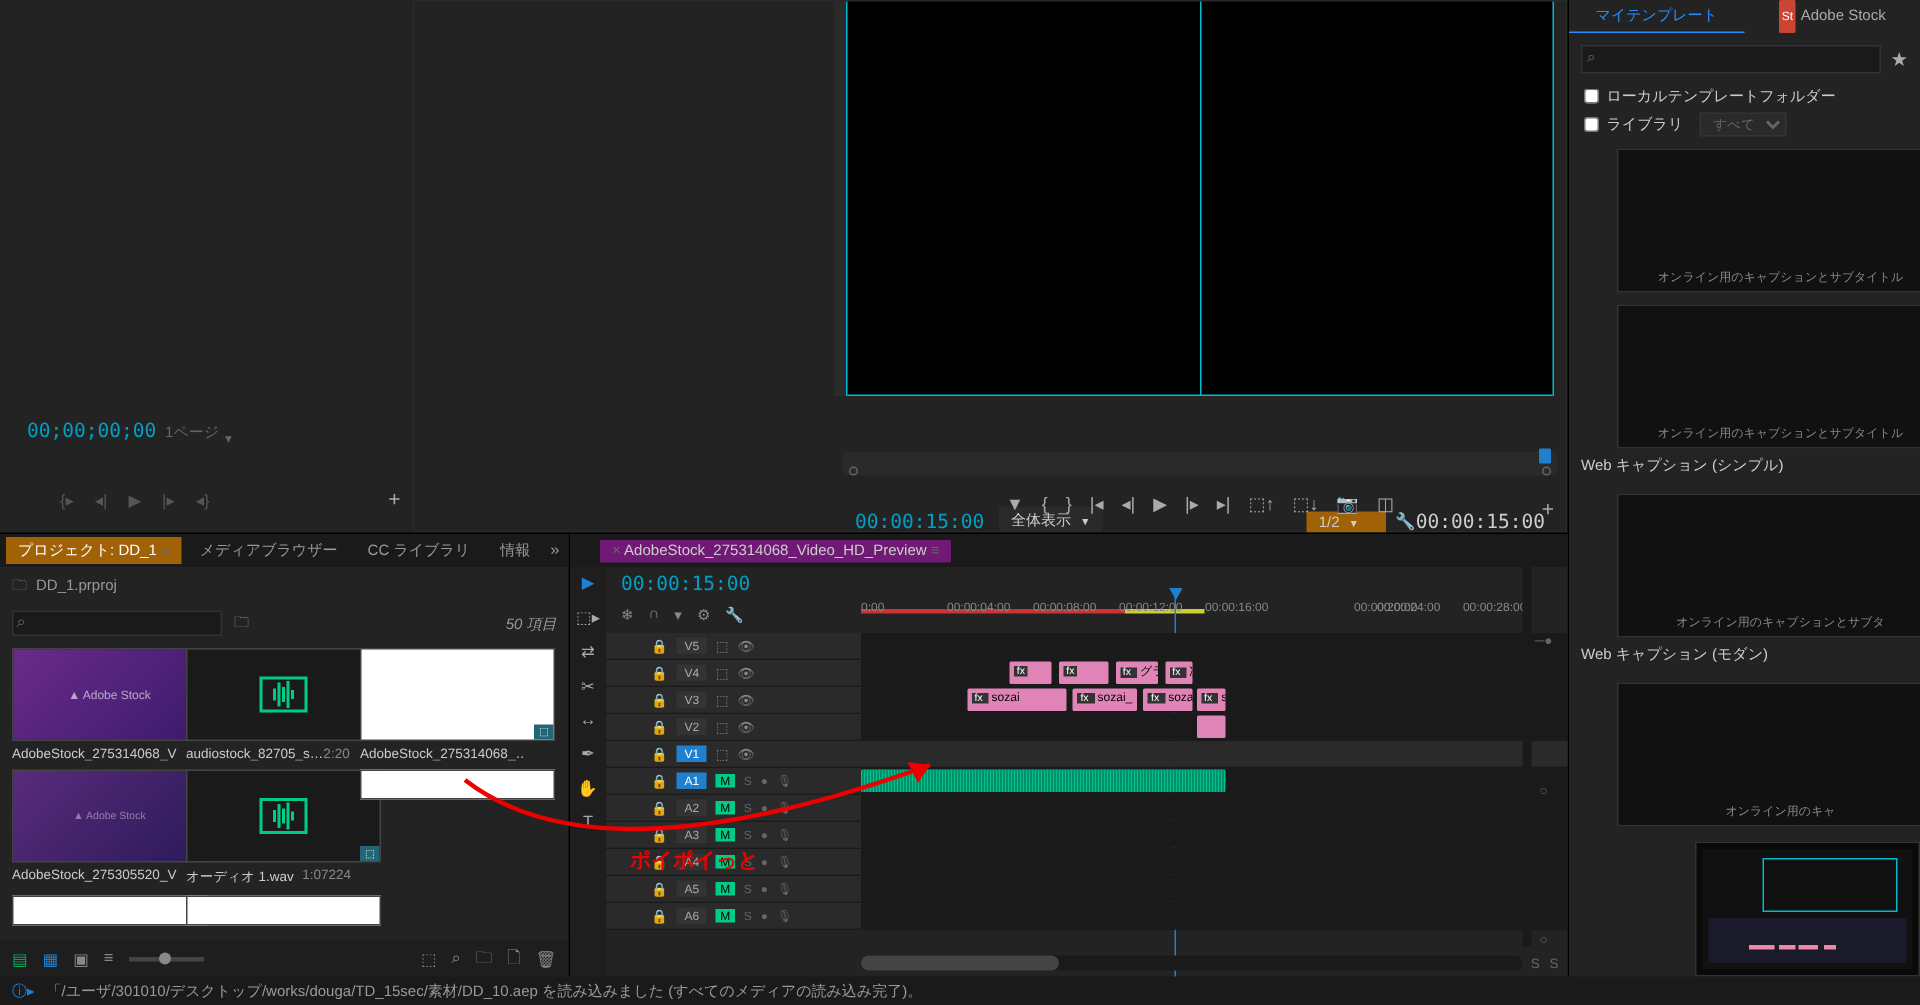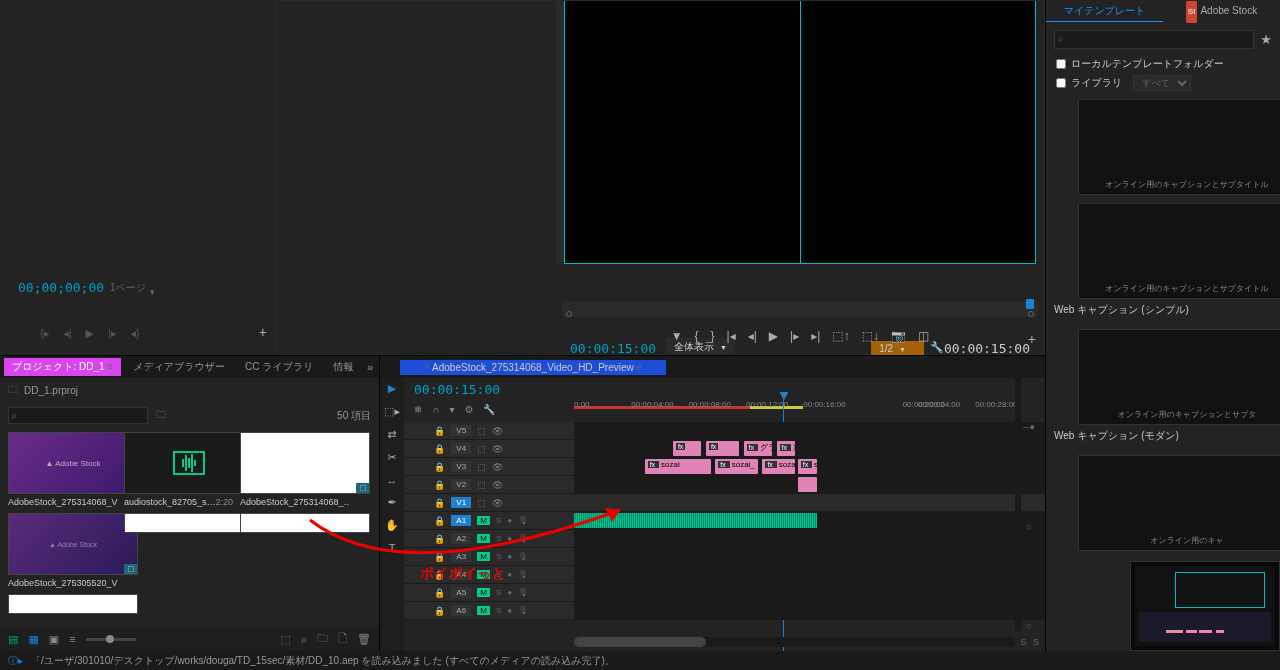--- a/index.html
+++ b/index.html
@@ -57,30 +57,30 @@
 .tmpl-card { margin: 8px; }
 .tmpl-thumb { width: 100%; height: 96px; background: #111; border: 1px solid #333; position: relative; margin-left: 24px; }
 .tmpl-thumb .caption { position: absolute; bottom: 4px; left: 4px; right: 4px; font-size: 8px; color: #888; text-align: center; }
 .tmpl-label { font-size: 10px; color: #ccc; padding: 4px 0; }
 
 
 .bottom-area { position: absolute; top: 355px; left: 0; width: 1045px; bottom: 19px; display: flex; }
 .project-panel { width: 380px; background: #232323; border-top: 1px solid #000; border-right: 1px solid #000; position: relative; }
 .pp-tabs { display: flex; height: 22px; background: #1a1a1a; align-items: center; padding-left: 4px; gap: 4px; }
 .pp-tab { padding: 2px 8px; font-size: 10px; color: #999; cursor: pointer; white-space: nowrap; }
-.pp-tab.active { background: #d946ef; color: #fff; }
+.pp-tab.active { background: #a16207; color: #fff; }
 .pp-tab.active:after { content: " ≡"; color: #666; }
 .pp-more { margin-left: auto; margin-right: 6px; color: #999; font-size: 11px; }
 .pp-path { display: flex; align-items: center; padding: 4px 8px; gap: 6px; color: #999; font-size: 10px; }
 .pp-path .folder-icon { color: #777; }
 .pp-search { display: flex; align-items: center; padding: 4px 8px; gap: 8px; }
 .pp-search input { flex: 1; max-width: 140px; background: #1a1a1a; border: 1px solid #333; color: #ccc; padding: 2px 4px 2px 16px; font-size: 10px; }
 .pp-search-wrap { position: relative; }
 .pp-search-wrap:before { content: "⌕"; position: absolute; left: 3px; top: 2px; color: #666; font-size: 11px; }
-.pp-count { margin-left: auto; color: #999; font-size: 10px; }
+.pp-count { margin-left: auto; color: #999; font-size: 10px; font-style: italic; }
 .pp-grid { display: flex; flex-wrap: wrap; padding: 4px 8px; gap: 6px; overflow: hidden; }
 .pp-item { width: 110px; }
 .pp-thumb { width: 130px; height: 62px; background: #333; position: relative; border: 1px solid #444; }
 .pp-thumb.highlighted { border: 3px solid #e00; }
 .pp-thumb.adobe-purple { background: linear-gradient(135deg, #6a2b8a, #3a1a6a); display: flex; align-items: center; justify-content: center; color: rgba(255,255,255,0.6); font-size: 8px; }
 .pp-thumb.adobe-purple2 { background: linear-gradient(135deg, #5a2b7a, #2a1a5a); display: flex; align-items: center; justify-content: center; color: rgba(255,255,255,0.4); font-size: 7px; }
 .pp-thumb.white { background: #fff; }
 .pp-thumb.aep { background: #f0f0f0; display: flex; flex-direction: column; align-items: center; justify-content: center; font-size: 5px; color: #333; padding: 4px; }
 .pp-thumb.audio { background: #1a1a1a; display: flex; align-items: center; justify-content: center; }
 .pp-thumb.audio .wave { width: 32px; height: 24px; border: 2px solid #0c8; display: flex; align-items: center; justify-content: center; gap: 1px; }
@@ -91,21 +91,21 @@
 .pp-bottom { position: absolute; bottom: 0; left: 0; right: 0; height: 24px; background: #1e1e1e; display: flex; align-items: center; padding: 0 8px; gap: 10px; }
 .pp-bottom .icn { color: #888; font-size: 11px; cursor: pointer; }
 .pp-bottom .icn.active { color: #2080d0; }
 .pp-bottom .slider { width: 50px; height: 3px; background: #444; position: relative; }
 .pp-bottom .slider:after { content: ""; position: absolute; left: 40%; top: -3px; width: 8px; height: 8px; background: #888; border-radius: 50%; }
 .pp-bottom .spacer { flex: 1; }
 
 
 .timeline-panel { flex: 1; background: #232323; border-top: 1px solid #000; position: relative; }
 .tl-header { height: 22px; background: #1a1a1a; display: flex; align-items: center; padding-left: 20px; }
-.tl-header .seq-tab { background: #1d4ed8; padding: 2px 24px; font-size: 10px; color: #ccc; text-align: right; }
+.tl-header .seq-tab { background: #701a75; padding: 2px 8px; font-size: 10px; color: #ccc; text-align: right; }
 .tl-header .seq-tab:before { content: "× "; color: #666; }
 .tl-header .seq-tab:after { content: " ≡"; color: #666; }
 
 .tl-toolbar { position: absolute; left: 0; top: 22px; width: 24px; bottom: 0; background: #1e1e1e; display: flex; flex-direction: column; align-items: center; padding-top: 4px; gap: 10px; }
 .tl-toolbar .tool { color: #aaa; font-size: 11px; cursor: pointer; }
 .tl-toolbar .tool.active { color: #2080d0; }
 
 .tl-main { position: absolute; left: 24px; top: 22px; right: 0; bottom: 0; }
 .tl-tc { position: absolute; left: 10px; top: 4px; color: #00a0c6; font-size: 13px; font-family: monospace; }
 .tl-icons { position: absolute; left: 10px; top: 26px; display: flex; gap: 10px; }
@@ -310,20 +310,36 @@
             <span>AdobeStock_275314068_…</span>
           </div>
         </div>
         <div class="pp-item">
           <div class="pp-thumb adobe-purple2">▲ Adobe Stock<div class="badge">⬚</div></div>
           <div class="pp-name">
             <span>AdobeStock_275305520_V…</span>
           </div>
         </div>
         <div class="pp-item">
+          <div class="pp-thumb audio">
+            <div class="wave">
+              <span style="height:8px"></span>
+              <span style="height:16px"></span>
+              <span style="height:10px"></span>
+              <span style="height:18px"></span>
+              <span style="height:6px"></span>
+            </div>
+            <div class="badge">⬚</div>
+          </div>
+          <div class="pp-name">
+            <span>オーディオ 1.wav</span>
+            <span class="dur">1:07224</span>
+          </div>
+        </div>
+        <div class="pp-item">
           <div class="pp-thumb white" style="height:20px"></div>
         </div>
         <div class="pp-item">
           <div class="pp-thumb white" style="height:20px"></div>
         </div>
         <div class="pp-item">
           <div class="pp-thumb white" style="height:20px"></div>
         </div>
       </div>
     <div class="pp-bottom">

